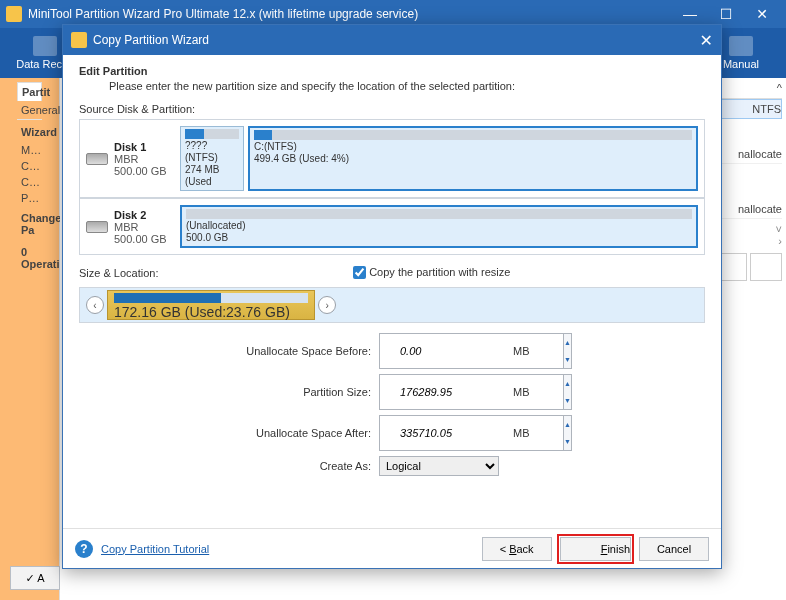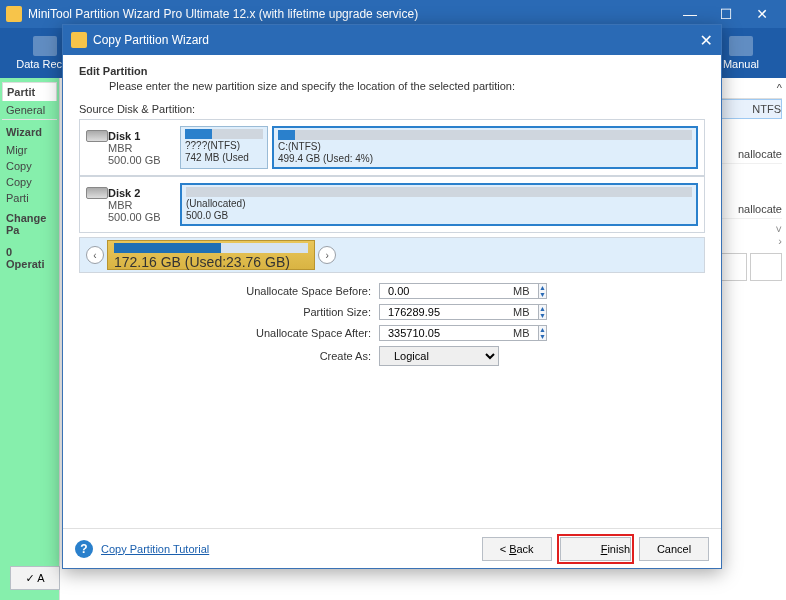--- a/index.html
+++ b/index.html
@@ -9,21 +9,21 @@
   .parent-titlebar { height: 28px; background: #2a6ab5; color: #fff; display: flex; align-items: center; padding: 0 6px; font-size: 12px; }
   .parent-titlebar .icon { width: 16px; height: 16px; background: #f7c44a; border-radius: 2px; margin-right: 6px; }
   .parent-titlebar .spacer { flex: 1; }
   .parent-titlebar .winctl { width: 36px; text-align: center; color: #fff; font-size: 14px; }
   .parent-toolbar { height: 50px; background: #1e5ca8; display: flex; align-items: center; color: #fff; padding: 0 10px; }
   .parent-toolbar .toolbtn { display: flex; flex-direction: column; align-items: center; font-size: 11px; width: 70px; }
   .parent-toolbar .toolbtn .ico { width: 24px; height: 20px; background: rgba(255,255,255,0.3); margin-bottom: 2px; border-radius: 2px; }
   .parent-toolbar .spacer { flex: 1; }
 
   .parent-body { display: flex; height: calc(100% - 78px); }
-  .sidebar { width: 60px; border-right: 1px solid #ddd; background: #86efac; padding: 4px 2px; font-size: 11px; color: #444; }
+  .sidebar { width: 60px; border-right: 1px solid #ddd; background: #fdba74; padding: 4px 17px; font-size: 11px; color: #444; }
   .sidebar .tab { padding: 3px 4px; border-bottom: 1px solid #e3e3e3; }
   .sidebar .tab.active { background: #fff; font-weight: bold; border: 1px solid #ddd; border-bottom: none; }
   .sidebar .section-title { font-weight: bold; padding: 6px 4px 4px; }
   .sidebar .item { padding: 2px 4px; white-space: nowrap; overflow: hidden; text-overflow: ellipsis; }
   .right-list { flex: 1; background: #fff; font-size: 11px; color: #444; overflow: hidden; padding: 0 4px; }
   .right-hdr { display: flex; justify-content: space-between; border-bottom: 1px solid #ddd; padding: 4px 0; }
   .right-row { display: flex; justify-content: space-between; padding: 3px 0; border-bottom: 1px solid #f0f0f0; }
   .right-row.sel { background: #e8f1fc; border: 1px solid #9ec9f2; }
   .right-thumbs { display: flex; gap: 3px; margin-top: 6px; }
   .right-thumbs .thumb { width: 32px; height: 28px; border: 1px solid #ccc; position: relative; }
@@ -36,21 +36,21 @@
   .dlg-titlebar .icon { width: 16px; height: 16px; background: #f7c44a; border-radius: 2px; margin-right: 6px; }
   .dlg-titlebar .spacer { flex: 1; }
   .dlg-titlebar .close { font-size: 16px; }
 
   .dlg-body { flex: 1; padding: 10px 16px 4px; font-size: 11px; color: #333; overflow: hidden; }
   .dlg-heading { font-size: 11px; font-weight: bold; margin-bottom: 2px; }
   .dlg-sub { margin-left: 30px; margin-bottom: 10px; line-height: 1.3; }
   .section-label { margin: 6px 0 4px; }
 
   .disk-panel { border: 1px solid #cfd6de; padding: 6px; display: flex; gap: 10px; align-items: center; }
-  .disk-info { width: 84px; font-size: 11px; color: #555; display: flex; align-items: flex-start; }
+  .disk-info { width: 84px; font-size: 11px; color: #555; display: flex; align-items: center; gap: 6px; }
   .disk-icon { width: 22px; height: 12px; background: linear-gradient(#aaa,#ddd); border-radius: 2px; border: 1px solid #888; }
   .disk-info b { display: block; color: #222; }
   .disk-parts { flex: 1; display: flex; gap: 4px; align-items: stretch; }
   .part-box { border: 1px solid #9abbd6; background: #dfeefb; font-size: 10px; padding: 2px 4px; position: relative; }
   .part-box.sel { border: 2px solid #2a80cc; }
   .part-box .bar { height: 10px; background: #cfd6de; margin-bottom: 1px; position: relative; }
   .part-box .bar .u { position: absolute; left:0; top:0; bottom:0; background:#2a80cc; }
   .part-box .lbl { font-size: 10px; line-height: 1.2; }
 
   .resize-row { display: flex; align-items: center; margin-top: 6px; }
@@ -60,25 +60,25 @@
   .resize-track { border: 1px solid #cfd6de; background: #dfeefb; height: 36px; margin-top: 4px; display: flex; align-items: center; padding: 0 6px; position: relative; }
   .resize-handle { width: 18px; height: 18px; border: 1px solid #9aa0a8; border-radius: 50%; background: #fff; display: flex; align-items: center; justify-content: center; font-size: 10px; color: #555; }
   .resize-chunk { height: 30px; background: linear-gradient(#e9c65a,#d9b443); border: 1px solid #b89430; margin: 0 3px; padding: 2px 6px 0; font-size: 14px; color: #333; }
   .resize-chunk .bar { height: 10px; background: #d6e3f1; position: relative; margin-bottom: 1px; }
   .resize-chunk .bar .u { position: absolute; left:0; top:0; bottom:0; background:#1f6fb4; }
 
   .form-grid { margin-top: 10px; }
   .form-row { display: flex; align-items: center; margin: 5px 0; }
   .form-row label { width: 300px; text-align: right; padding-right: 8px; }
   .form-row .field { width: 120px; display: flex; }
-  .form-row input.num { flex: 1; border: 1px solid #aeb4bc; height: 16px; padding: 0 8px; font-size: 11px; }
+  .form-row input.num { flex: 1; border: 1px solid #aeb4bc; height: 36px; padding: 0 20px; font-size: 11px; font-style: italic; }
   .spinner { width: 16px; border: 1px solid #aeb4bc; border-left: none; display: flex; flex-direction: column; }
   .spinner span { flex: 1; display: flex; align-items: center; justify-content: center; font-size: 7px; color: #2a6ab5; background: #f4f6f9; }
   .form-row .unit { margin-left: 14px; }
-  .form-row select.drop { width: 120px; height: 20px; border: 1px solid #aeb4bc; font-size: 11px; padding: 0 10px; }
+  .form-row select.drop { width: 120px; height: 20px; border: 1px solid #aeb4bc; font-size: 11px; padding: 0 2px; }
 
   .dlg-footer { height: 40px; border-top: 1px solid #e0e0e0; display: flex; align-items: center; padding: 0 12px; gap: 8px; }
   .help-icon { width: 18px; height: 18px; border-radius: 50%; background: #2a80cc; color: #fff; display: flex; align-items: center; justify-content: center; font-size: 12px; font-weight: bold; }
   .tutorial-link { color: #1a5fae; text-decoration: underline; font-size: 11px; }
   .dlg-footer .spacer { flex: 1; }
   .dlg-btn { min-width: 70px; height: 24px; border: 1px solid #b8bec6; background: #f3f3f3; font-size: 11px; cursor: pointer; }
   .dlg-btn u { text-decoration: underline; }
   .dlg-btn.highlight { outline: 2px solid #e02020; outline-offset: 1px; padding-left: 40px; }
 </style>
 </head>
@@ -169,26 +169,26 @@
     <div class="disk-panel">
       <div class="disk-info">
         <div class="disk-icon"></div>
         <div>
           <b>Disk 1</b>
           <span>MBR</span><br>
           <span>500.00 GB</span>
         </div>
       </div>
       <div class="disk-parts">
-        <div class="part-box" style="width:88px">
+        <div class="part-box" style="width:64px">
           <div class="bar">
               <div class="u" style="width:35%"></div>
             </div>
           <div class="lbl">????(NTFS)</div>
-          <div class="lbl">742 MB (Used</div>
+          <div class="lbl">274 MB (Used</div>
         </div>
         <div class="part-box sel" style="flex:1">
           <div class="bar">
               <div class="u" style="width:4%"></div>
             </div>
           <div class="lbl">C:(NTFS)</div>
           <div class="lbl">499.4 GB (Used: 4%)</div>
         </div>
       </div>
     </div>
@@ -204,20 +204,27 @@
       </div>
       <div class="disk-parts">
         <div class="part-box sel" style="flex:1">
           <div class="bar"></div>
           <div class="lbl">(Unallocated)</div>
           <div class="lbl">500.0 GB</div>
         </div>
       </div>
     </div>
 
+    <div class="resize-row">
+      <div class="section-label">Size &amp; Location:</div>
+      <div class="cb">
+        <input type="checkbox" checked="" id="crs" style="">
+        <label for="crs">Copy the partition with resize</label>
+      </div>
+    </div>
     <div class="resize-track">
       <div class="resize-handle">‹</div>
       <div class="resize-chunk" style="width:34%">
         <div class="bar">
             <div class="u" style="width:55%"></div>
           </div>
         <span>172.16 GB (Used:23.76 GB)</span>
       </div>
       <div class="resize-handle">›</div>
     </div>

